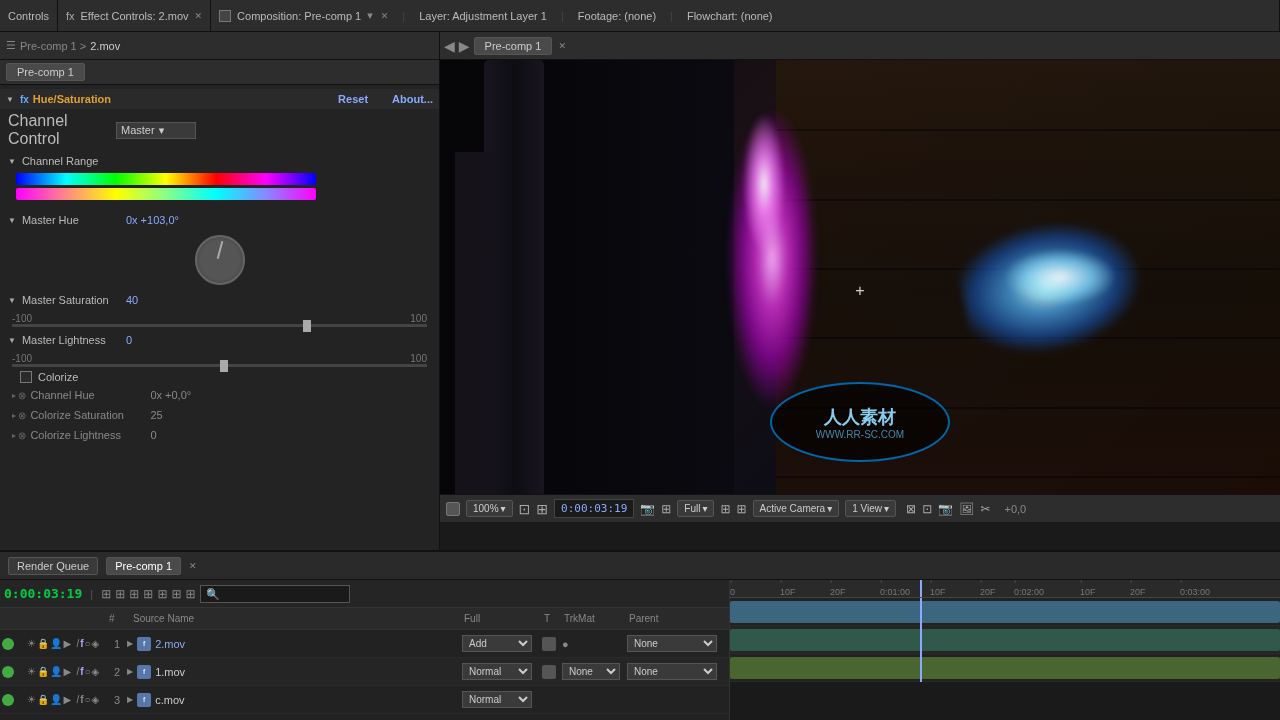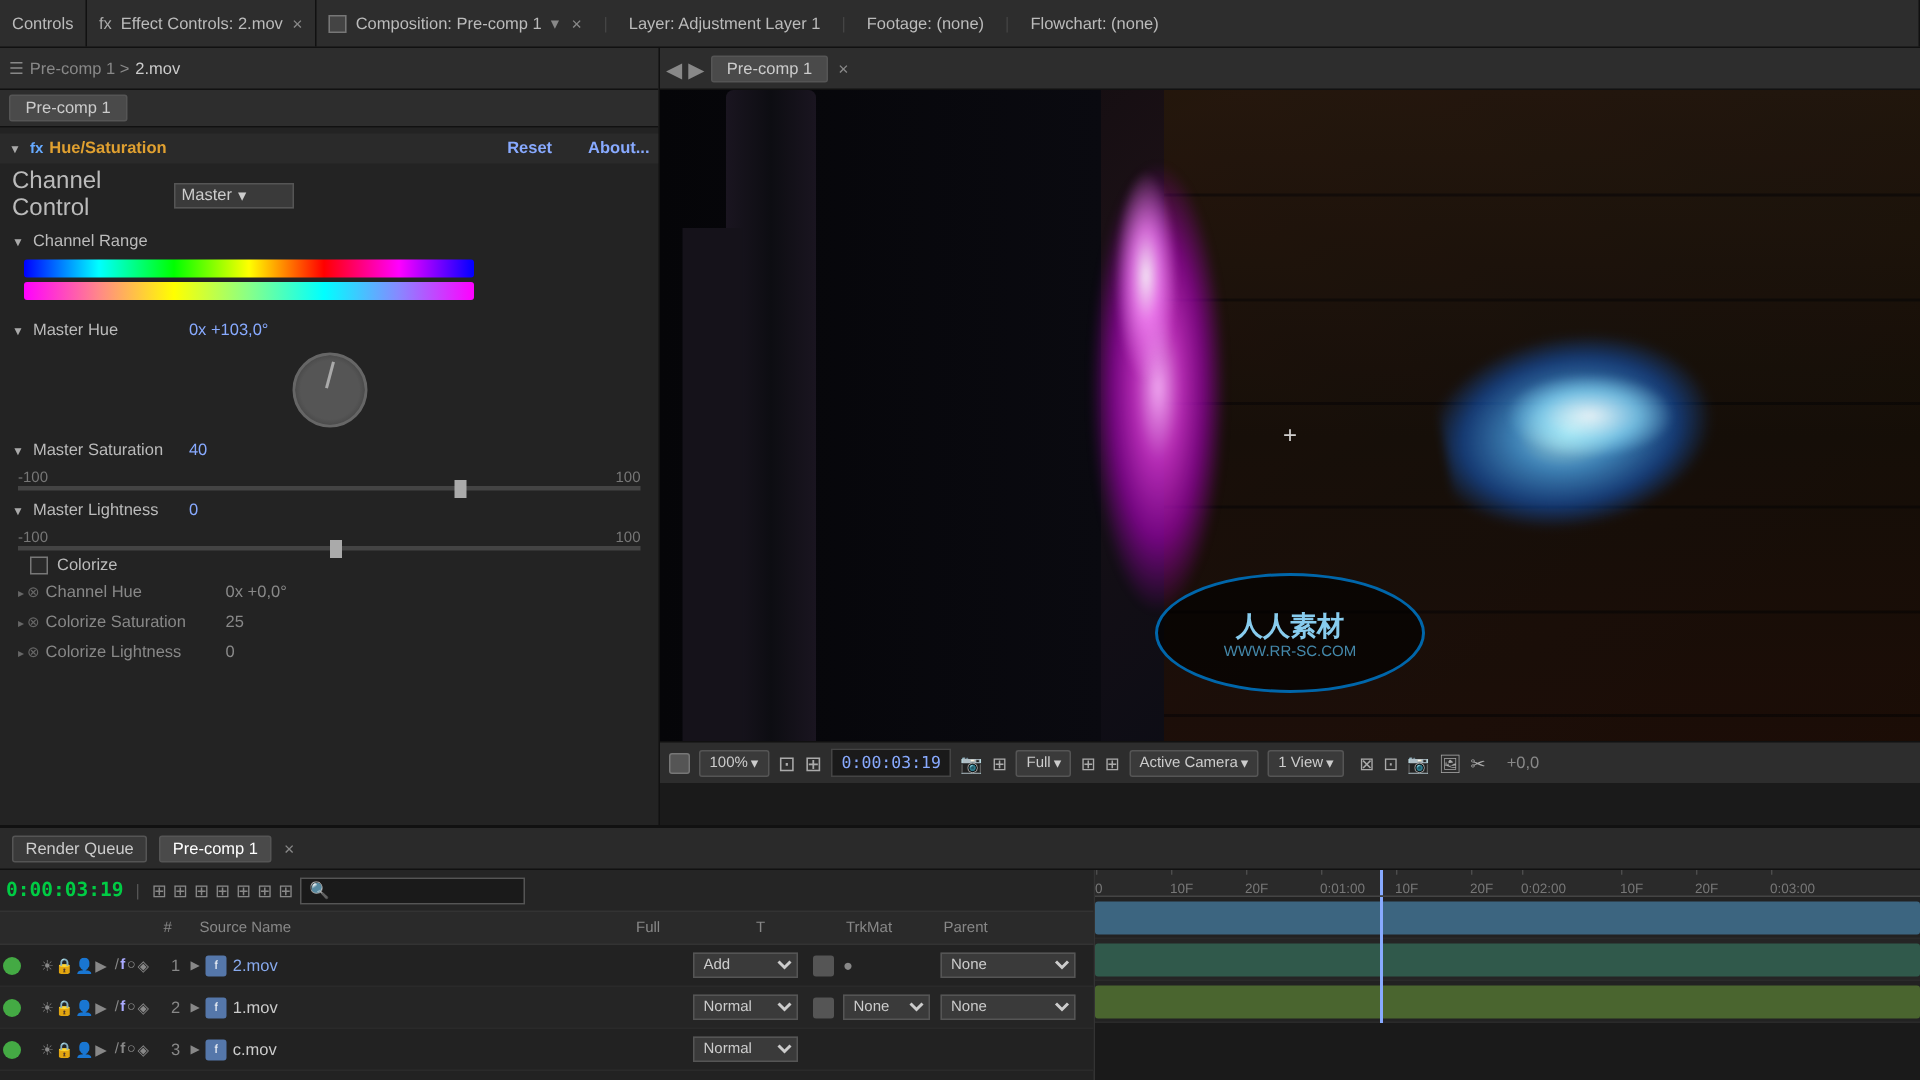--- a/index.html
+++ b/index.html
@@ -356,21 +356,21 @@
         <input type="text" class="search-box" placeholder="🔍" style="">
       </div>
 
       <div id="tl-col-headers">
         <div style="width:25px;"></div>
         <div style="width:80px;"></div>
         <div style="width:20px;">#</div>
         <div style="flex:1;" class="col-header">Source Name</div>
         <div style="width:80px;" class="col-header">Full</div>
         <div style="width:20px;" class="col-header">T</div>
-        <div style="width:65px;margin-left:40px;" class="col-header">TrkMat</div>
+        <div style="width:65px;" class="col-header">TrkMat</div>
         <div style="width:100px;" class="col-header">Parent</div>
       </div>
 
       <div class="layer-row">
 
         <div style="display:flex; align-items:center; gap:2px; width:25px;">
           <div class="switch-icon on" title="Video"></div>
         </div>
         <div style="display:flex; align-items:center; gap:1px; width:80px;">
           <span style="color:#888; cursor:pointer; font-size:10px;">☀</span>

